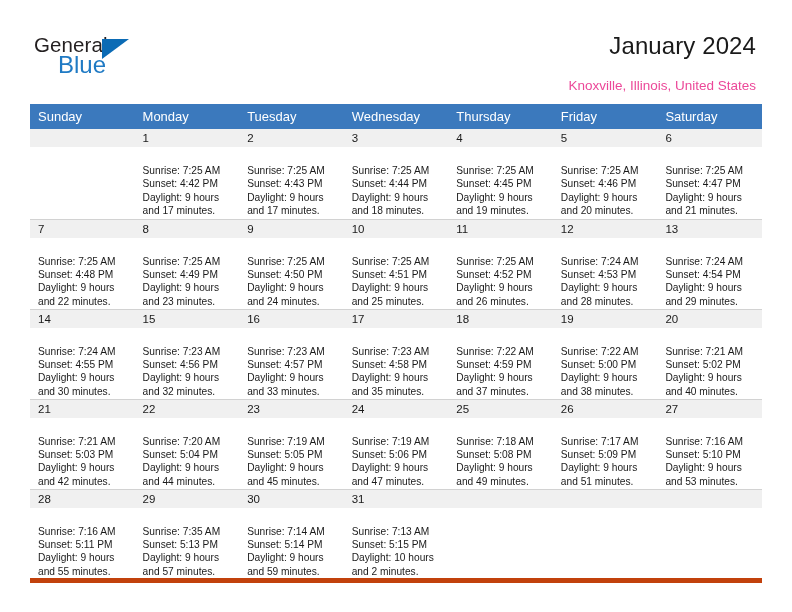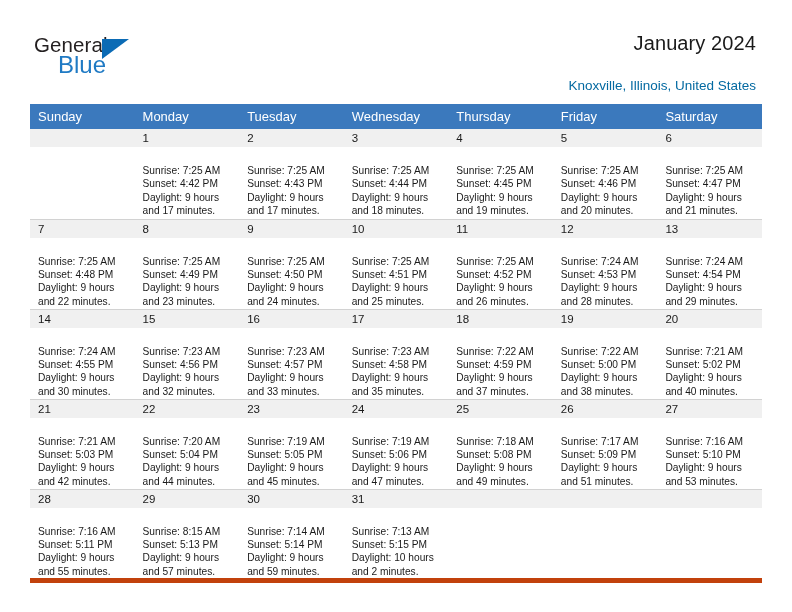--- a/index.html
+++ b/index.html
@@ -58,34 +58,34 @@
     left: 68px; top: 5px;
     width: 0; height: 0;
     border-left: 27px solid #0b6bb5;
     border-bottom: 20px solid transparent;
   }
 
   .title {
     position: absolute;
     right: 36px;
     top: 32px;
-    font-size: 20px;
+    font-size: 24px;
     font-weight: normal;
     color: #1a1a1a;
     letter-spacing: .1px;
     white-space: nowrap;
     text-align: center;
   }
   .subtitle {
     position: absolute;
     right: 36px;
     top: 78px;
     font-size: 13.5px;
     font-weight: normal;
-    color: #0369a1;
+    color: #ec4899;
     white-space: nowrap;
     text-align: right;
   }
 
   
   .calendar {
     position: absolute;
     left: 30px;
     top: 104px;
     width: 732px;
@@ -425,21 +425,21 @@
             <div class="cell-body">
               <div>Sunrise: 7:16 AM</div>
               <div>Sunset: 5:11 PM</div>
               <div>Daylight: 9 hours</div>
               <div>and 55 minutes.</div>
             </div>
           </td>
           <td>
             <div class="daynum-band">29</div>
             <div class="cell-body">
-              <div>Sunrise: 8:15 AM</div>
+              <div>Sunrise: 7:35 AM</div>
               <div>Sunset: 5:13 PM</div>
               <div>Daylight: 9 hours</div>
               <div>and 57 minutes.</div>
             </div>
           </td>
           <td>
             <div class="daynum-band">30</div>
             <div class="cell-body">
               <div>Sunrise: 7:14 AM</div>
               <div>Sunset: 5:14 PM</div>

